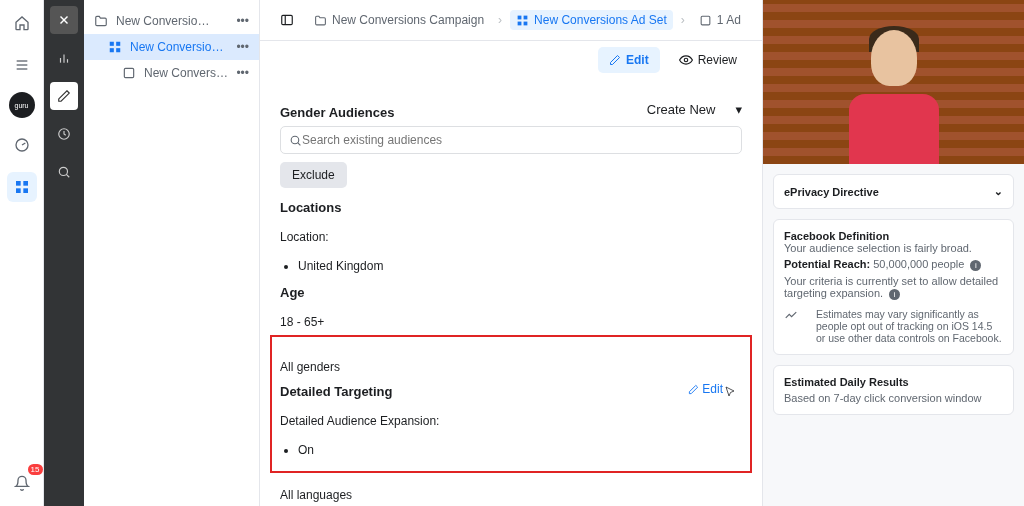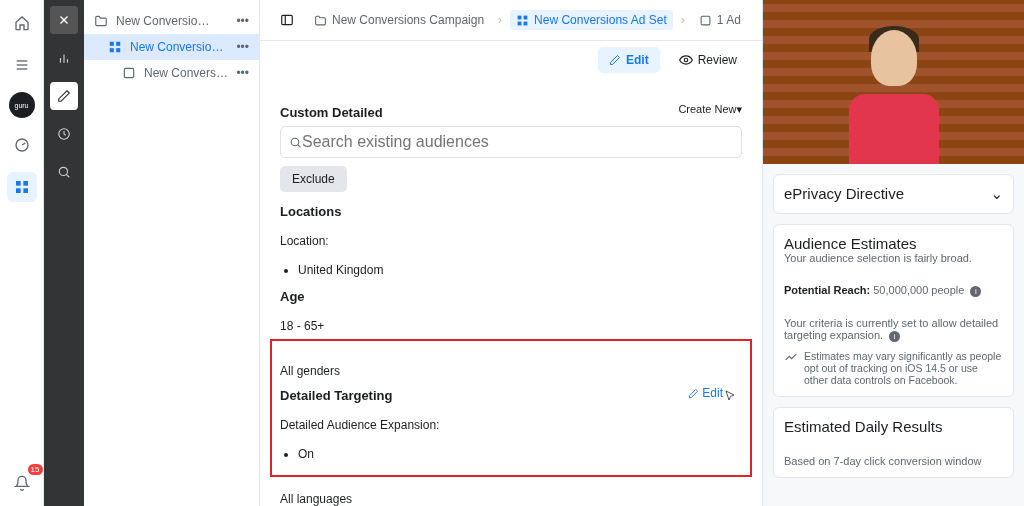--- a/index.html
+++ b/index.html
@@ -39,50 +39,50 @@
 .chev{color:#bcc0c4}
 .actions{margin-left:auto;display:flex;gap:8px}
 .btn{display:flex;align-items:center;gap:5px;padding:5px 10px;border-radius:5px;border:1px solid transparent;font-size:12px;cursor:pointer}
 .btn.edit{background:#e7f3ff;color:#1877f2;font-weight:600}
 .btn.review{color:#1c1e21}
 
 .content{padding:14px 20px}
 .sec-head{font-weight:600;color:#1c1e21;font-size:13px;margin:12px 0 6px}
 .row-flex{display:flex;align-items:center;gap:10px}
 .search{flex:1;display:flex;align-items:center;border:1px solid #dddfe2;border-radius:5px;padding:6px 8px;color:#606770}
-.search input{border:none;outline:none;flex:1;font-size:16px}
-.createnew{display:flex;gap:0;color:#1c1e21;font-size:11px}
+.search input{border:none;outline:none;flex:1;font-size:12px}
+.createnew{display:flex;align-items:center;gap:20px;color:#1c1e21;font-size:13px}
 .exclude{display:inline-block;background:#e4e6eb;border-radius:5px;padding:6px 12px;margin-top:8px;font-size:12px;color:#1c1e21}
 .val{color:#1c1e21;font-size:12px;margin-top:15px}
 ul.val{padding-left:18px}
 .edit-link{color:#1877f2;font-size:12px;display:flex;align-items:center;gap:3px}
 .highlight-box{border:2px solid #e02424;padding:8px;margin:6px -10px;position:relative}
 .highlight-box .sec-head{margin-top:4px}
 .section-dt{position:relative;padding:6px 0}
 .dt-edit{position:absolute;right:6px;top:6px}
 .more-opts{color:#1877f2;font-size:12px;margin-top:12px;display:flex;align-items:center;gap:8px}
 
 
 .right{width:262px;background:#f7f8fa;border-left:1px solid #e4e6eb;font-size:12px;color:#1c1e21;overflow:hidden}
 .vid-over{height:164px;background:#a0522d;background-image:repeating-linear-gradient(0deg,#8b4513 0 8px,#a0522d 8px 16px),repeating-linear-gradient(90deg,rgba(0,0,0,.15) 0 30px,transparent 30px 60px);display:flex;align-items:flex-end;justify-content:center}
 .person{width:110px;height:140px;position:relative}
 .person .head{width:46px;height:56px;background:#e8c3a0;border-radius:50% 50% 40% 40%;position:absolute;top:6px;left:32px}
 .person .hair{width:50px;height:26px;background:#3a2a1a;border-radius:50% 50% 0 0;position:absolute;top:2px;left:30px}
 .person .body{width:90px;height:70px;background:#e1364e;border-radius:16px 16px 0 0;position:absolute;bottom:0;left:10px}
 .card{background:#fff;border:1px solid #e4e6eb;border-radius:6px;margin:10px;padding:10px}
-.card .hd{font-weight:400;font-size:15px;display:flex;align-items:flex-start;justify-content:space-between}
+.card .hd{font-weight:700;font-size:11px;display:flex;align-items:flex-end;justify-content:space-between}
 .gauge{width:100px;height:54px;position:relative;margin-top:6px}
 .gauge svg{width:100px;height:54px}
 .gauge-labels{display:flex;justify-content:space-between;font-size:9px;color:#8a8d91;width:100px}
 .gauge-wrap{display:flex;gap:10px;align-items:flex-start}
 .gauge-note{font-size:11px;color:#606770}
-.pr{font-size:11px;color:#606770;margin-top:20px}
+.pr{font-size:11px;color:#606770;margin-top:4px}
 .pr b{color:#1c1e21}
 .info-icn{display:inline-block;width:11px;height:11px;border-radius:50%;background:#606770;color:#fff;font-size:8px;text-align:center;line-height:11px;margin-left:3px}
-.warn-row{display:flex;gap:6px;font-size:10.5px;color:#606770;margin-top:8px}
+.warn-row{display:flex;gap:18px;font-size:10.5px;color:#606770;margin-top:8px}
 .warn-row .gicon{flex-shrink:0;width:14px;height:14px}
 
 svg{display:block}
 </style>
 </head>
 <body>
 
 <div class="page">
 
   <div class="nav-col">
@@ -241,21 +241,21 @@
         <svg width="14" height="14" viewBox="0 0 24 24" fill="none" stroke="#1c1e21" stroke-width="2">
             <path d="M1 12s4-7 11-7 11 7 11 7-4 7-11 7S1 12 1 12z"></path>
             <circle cx="12" cy="12" r="3"></circle>
           </svg>
         <span>Review</span>
       </div>
     </div>
 
     <div class="content">
       <div class="row-flex">
-        <div class="sec-head">Custom Detailed</div>
+        <div class="sec-head">Gender Audiences</div>
         <div style="margin-left:auto" class="createnew">
           <span>Create New</span>
           <span>▾</span>
         </div>
       </div>
       <div class="search">
         <svg width="13" height="13" viewBox="0 0 24 24" fill="none" stroke="#606770" stroke-width="2">
             <circle cx="11" cy="11" r="7"></circle>
             <line x1="21" y1="21" x2="16" y2="16"></line>
           </svg>
@@ -312,21 +312,21 @@
     </div>
 
     <div class="card">
       <div class="hd">
         <span>ePrivacy Directive</span>
         <span>⌄</span>
       </div>
     </div>
 
     <div class="card">
-      <div class="hd">Audience Estimates</div>
+      <div class="hd">Facebook Definition</div>
       <div class="gauge-wrap">
         <div class="gauge-note">Your audience selection is fairly broad.</div>
       </div>
       <div class="pr">
         <b>Potential Reach:</b>
         <span>50,000,000 people</span>
         <span class="info-icn">i</span>
       </div>
       <div class="pr">
         <span>Your criteria is currently set to allow detailed targeting expansion.</span>

